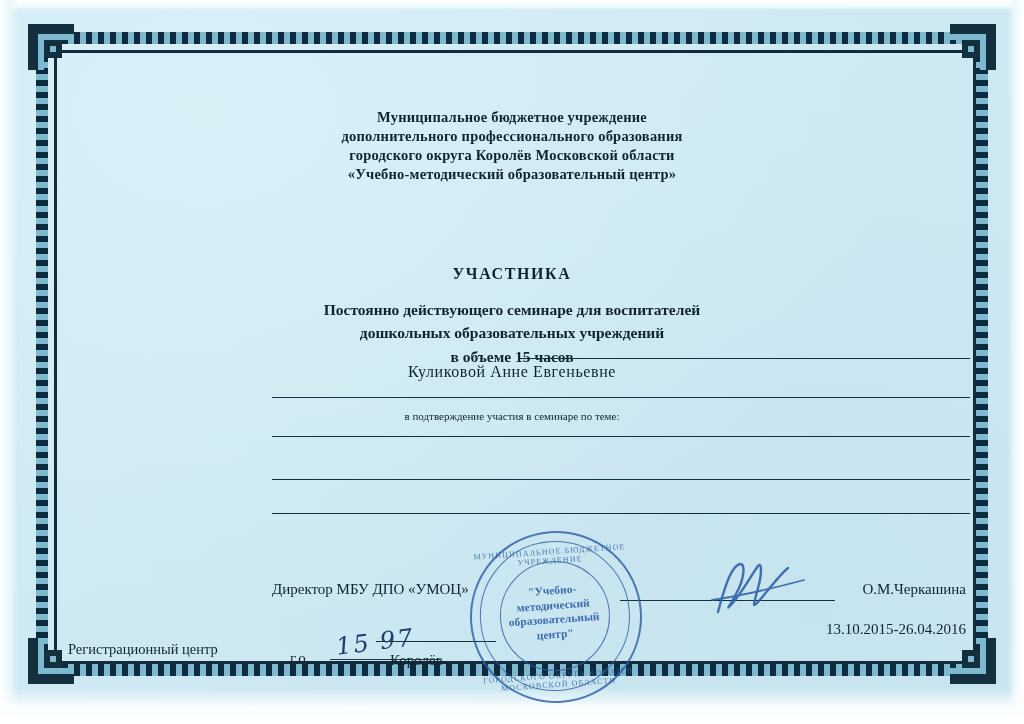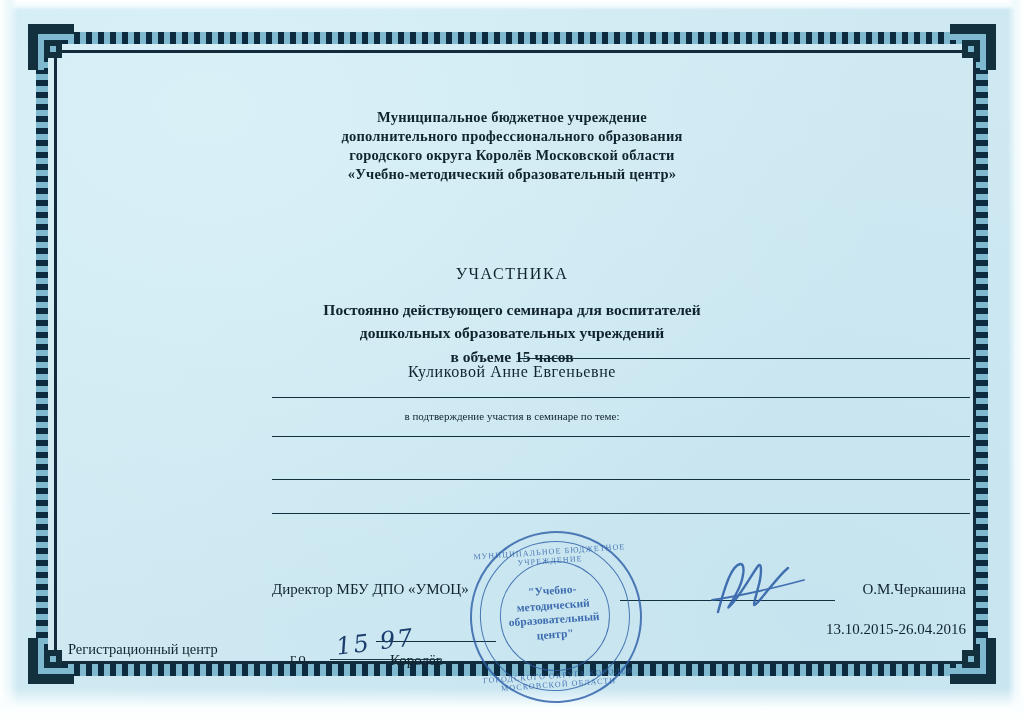--- a/index.html
+++ b/index.html
@@ -118,21 +118,21 @@
     font-weight: bold;
     letter-spacing: 2.5px;
     white-space: nowrap;
   }
 
   .subtitle {
     position: absolute;
     left: 512px; top: 252px;
     transform: translateX(-50%);
     font-size: 16px;
-    font-weight: normal;
+    font-weight: bold;
     letter-spacing: 1.6px;
   }
 
   .seminar-block {
     position: absolute;
     left: 512px; top: 262px;
     transform: translateX(-50%);
     width: 700px;
     text-align: center;
     line-height: 1.5;
@@ -356,21 +356,21 @@
     <div class="org-block">
       <div class="org-line l1">Муниципальное бюджетное учреждение</div>
       <div class="org-line l2">дополнительного профессионального образования</div>
       <div class="org-line l3">городского округа Королёв Московской области</div>
       <div class="org-line l4">«Учебно-методический образовательный центр»</div>
     </div>
 
 
     <div class="seminar-block">
       <div class="subtitle" style="position:static;transform:none;margin-bottom:12px;">УЧАСТНИКА</div>
-      <div class="seminar-line">Постоянно действующего семинара для  воспитателей</div>
+      <div class="seminar-line">Постоянно действующего семинаре для  воспитателей</div>
       <div class="seminar-line">дошкольных образовательных учреждений</div>
       <div class="seminar-line">в объеме 15 часов</div>
     </div>
 
     <div class="rule rule-1"></div>
 
     <div class="recipient-name">Куликовой Анне Евгеньевне</div>
     <div class="rule rule-2"></div>
 
     <div class="confirm-line">в подтверждение участия    в семинаре по теме:</div>

